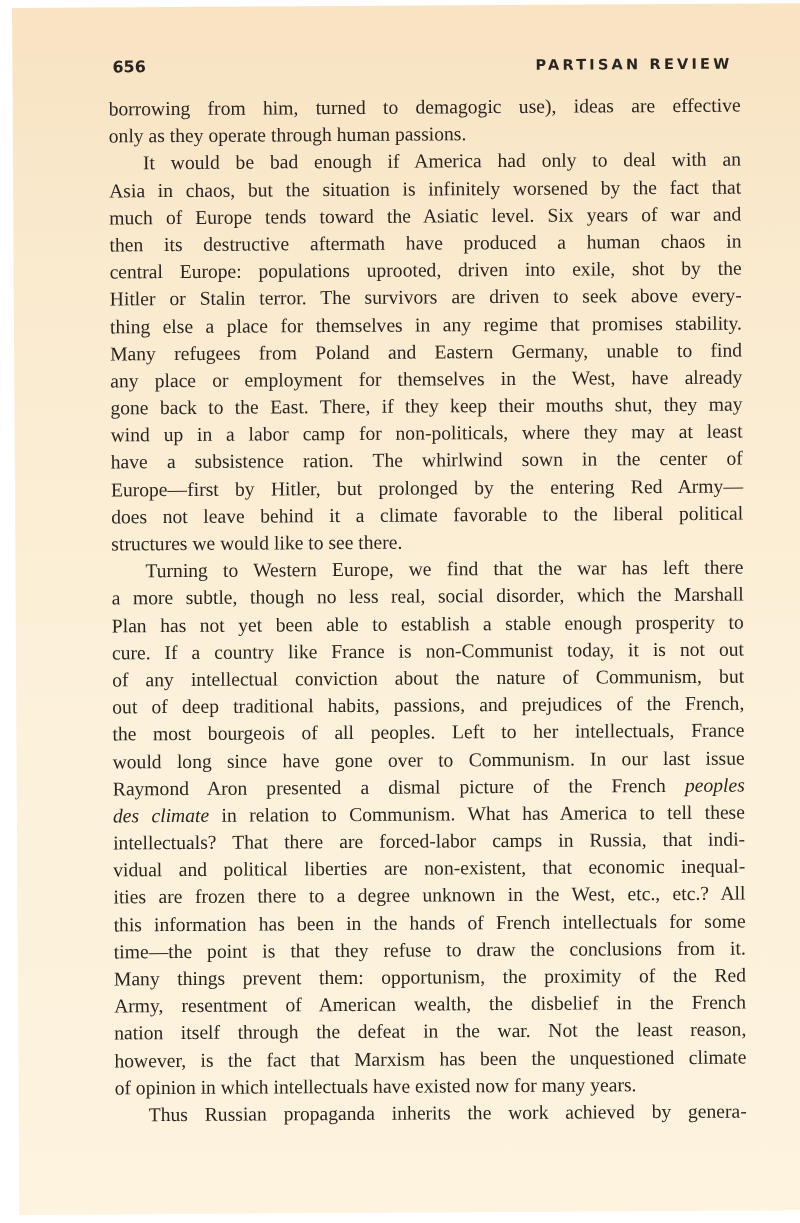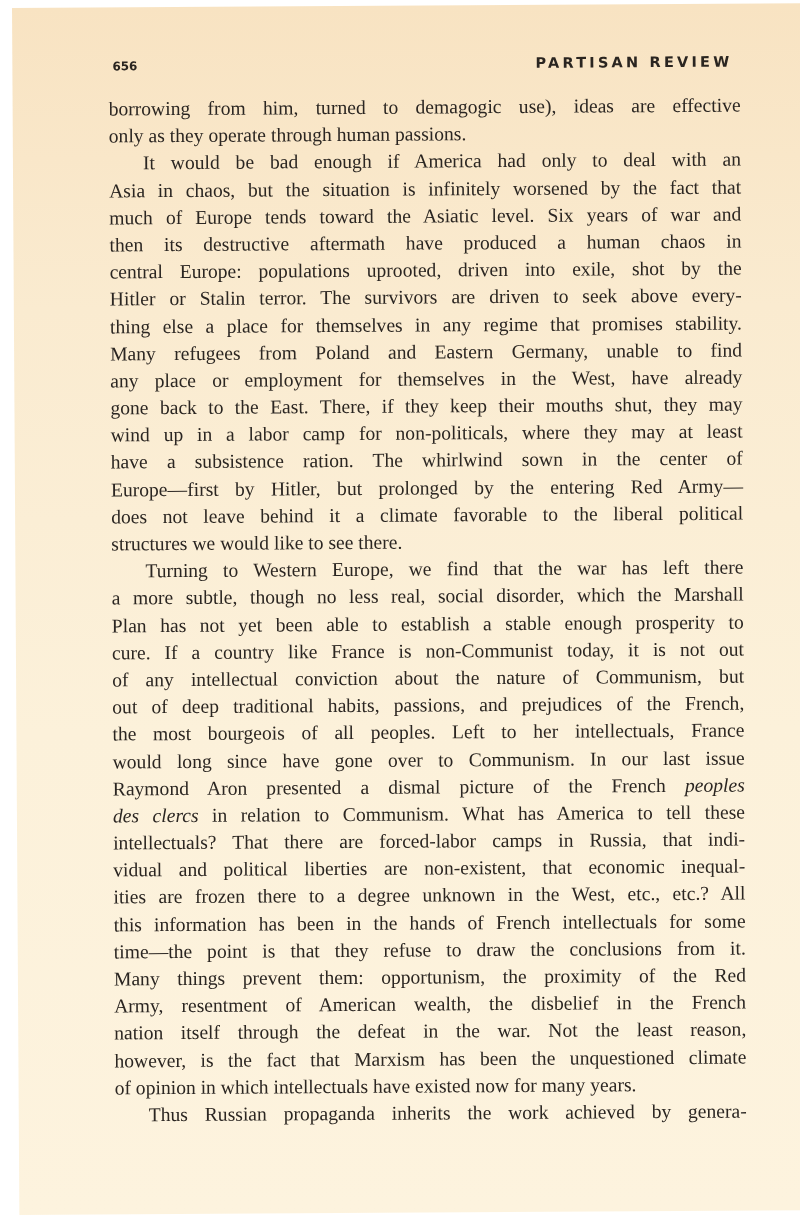--- a/index.html
+++ b/index.html
@@ -26,21 +26,21 @@
       top: 50px;
       width: 620px;
       display: flex;
       justify-content: space-between;
       align-items: baseline;
       font-family: "DejaVu Sans", sans-serif;
       font-weight: bold;
       color: #2a2520;
     }
     .folio {
-      font-size: 12px;
+      font-size: 16px;
       letter-spacing: 0;
     }
     .journal {
       font-size: 14.5px;
       letter-spacing: 3.2px;
     }
     .body-text {
       position: absolute;
       left: 96px;
       top: 88px;
@@ -100,21 +100,21 @@
 
     <span class="line indent">Turning to Western Europe, we find that the war has left there</span>
     <span class="line">a more subtle, though no less real, social disorder, which the Marshall</span>
     <span class="line">Plan has not yet been able to establish a stable enough prosperity to</span>
     <span class="line">cure. If a country like France is non-Communist today, it is not out</span>
     <span class="line">of any intellectual conviction about the nature of Communism, but</span>
     <span class="line">out of deep traditional habits, passions, and prejudices of the French,</span>
     <span class="line">the most bourgeois of all peoples. Left to her intellectuals, France</span>
     <span class="line">would long since have gone over to Communism. In our last issue</span>
     <span class="line"><span>Raymond Aron presented a dismal picture of the French </span><em>peoples</em></span>
-    <span class="line"><em>des clercs</em><span> in relation to Communism. What has America to tell these</span></span>
+    <span class="line"><em>des climate</em><span> in relation to Communism. What has America to tell these</span></span>
     <span class="line">intellectuals? That there are forced-labor camps in Russia, that indi-</span>
     <span class="line">vidual and political liberties are non-existent, that economic inequal-</span>
     <span class="line">ities are frozen there to a degree unknown in the West, etc., etc.? All</span>
     <span class="line">this information has been in the hands of French intellectuals for some</span>
     <span class="line">time—the point is that they refuse to draw the conclusions from it.</span>
     <span class="line">Many things prevent them: opportunism, the proximity of the Red</span>
     <span class="line">Army, resentment of American wealth, the disbelief in the French</span>
     <span class="line">nation itself through the defeat in the war. Not the least reason,</span>
     <span class="line">however, is the fact that Marxism has been the unquestioned climate</span>
     <span class="line last">of opinion in which intellectuals have existed now for many years.</span>

